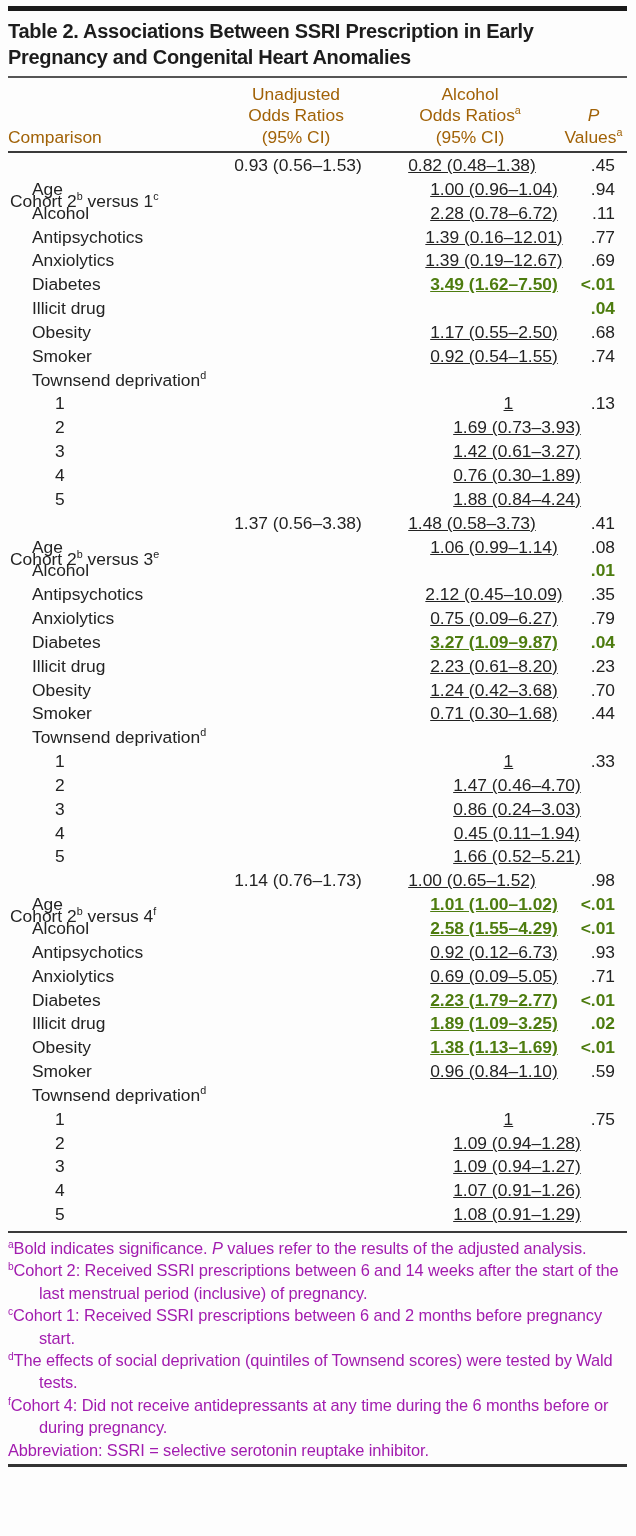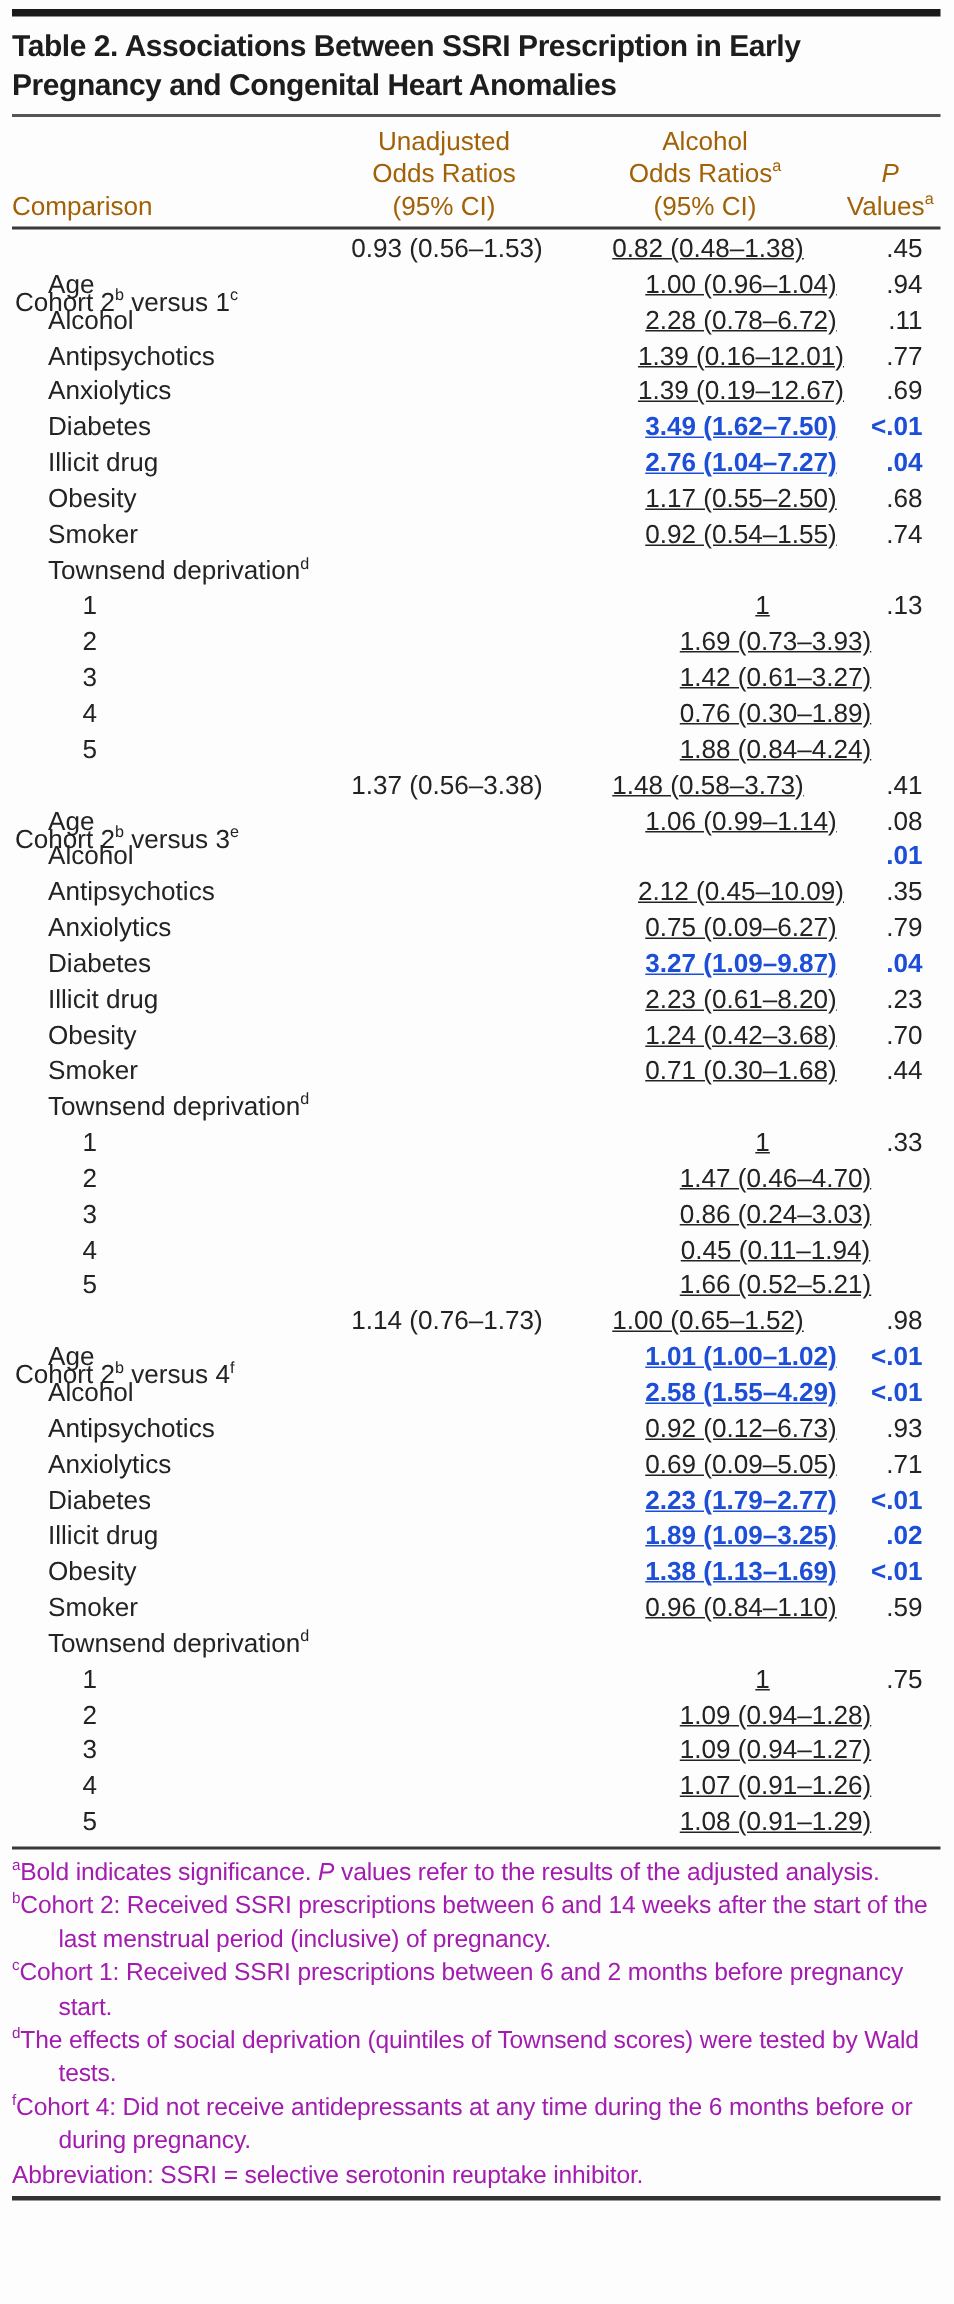--- a/index.html
+++ b/index.html
@@ -31,21 +31,21 @@
   .tbody{padding-top:1px;}
   .trow{display:flex;height:23.85px;line-height:23.85px;font-size:17.4px;}
   .tc{white-space:nowrap;overflow:visible;}
   .tc.c1{width:198px;}
   .tc.c2{width:180px;text-align:center;}
   .tc.c3{width:168px;text-align:center;text-decoration:underline;}
   .tc.c4{flex:1;text-align:right;padding-right:12px;}
   .ind0{padding-left:2px;margin-top:36px;}
   .ind1{padding-left:24px;}
   .ind2{padding-left:47px;}
-  .trow.sig .c3,.trow.sig .c4{font-weight:bold;color:#1d4ed8;}
+  .trow.sig .c3,.trow.sig .c4{font-weight:bold;color:#4d7c0f;}
   .foot-rule{height:2px;margin-top:4px;}
   .footnotes{padding-top:4px;font-size:16.4px;line-height:22.4px;color:#a21caf;letter-spacing:-0.1px;}
   .fnote{margin:0;padding-left:31px;text-indent:-31px;}
   .bottom-rule{height:3px;margin-top:3px;background:#333;}
   sup{font-size:62%;line-height:0;vertical-align:super;}
   .it{font-style:italic;}
 </style>
 </head>
 <body>
 
@@ -108,21 +108,20 @@
       </div>
       <div class="trow sig">
         <div class="tc c1 ind1">Diabetes</div>
         <div class="tc c2"></div>
         <div class="tc c3">3.49 (1.62–7.50)</div>
         <div class="tc c4">&lt;.01</div>
       </div>
       <div class="trow sig">
         <div class="tc c1 ind1">Illicit drug</div>
         <div class="tc c2"></div>
-        <div class="tc c3">2.76 (1.04–7.27)</div>
         <div class="tc c4">.04</div>
       </div>
       <div class="trow">
         <div class="tc c1 ind1">Obesity</div>
         <div class="tc c2"></div>
         <div class="tc c3">1.17 (0.55–2.50)</div>
         <div class="tc c4">.68</div>
       </div>
       <div class="trow">
         <div class="tc c1 ind1">Smoker</div>

